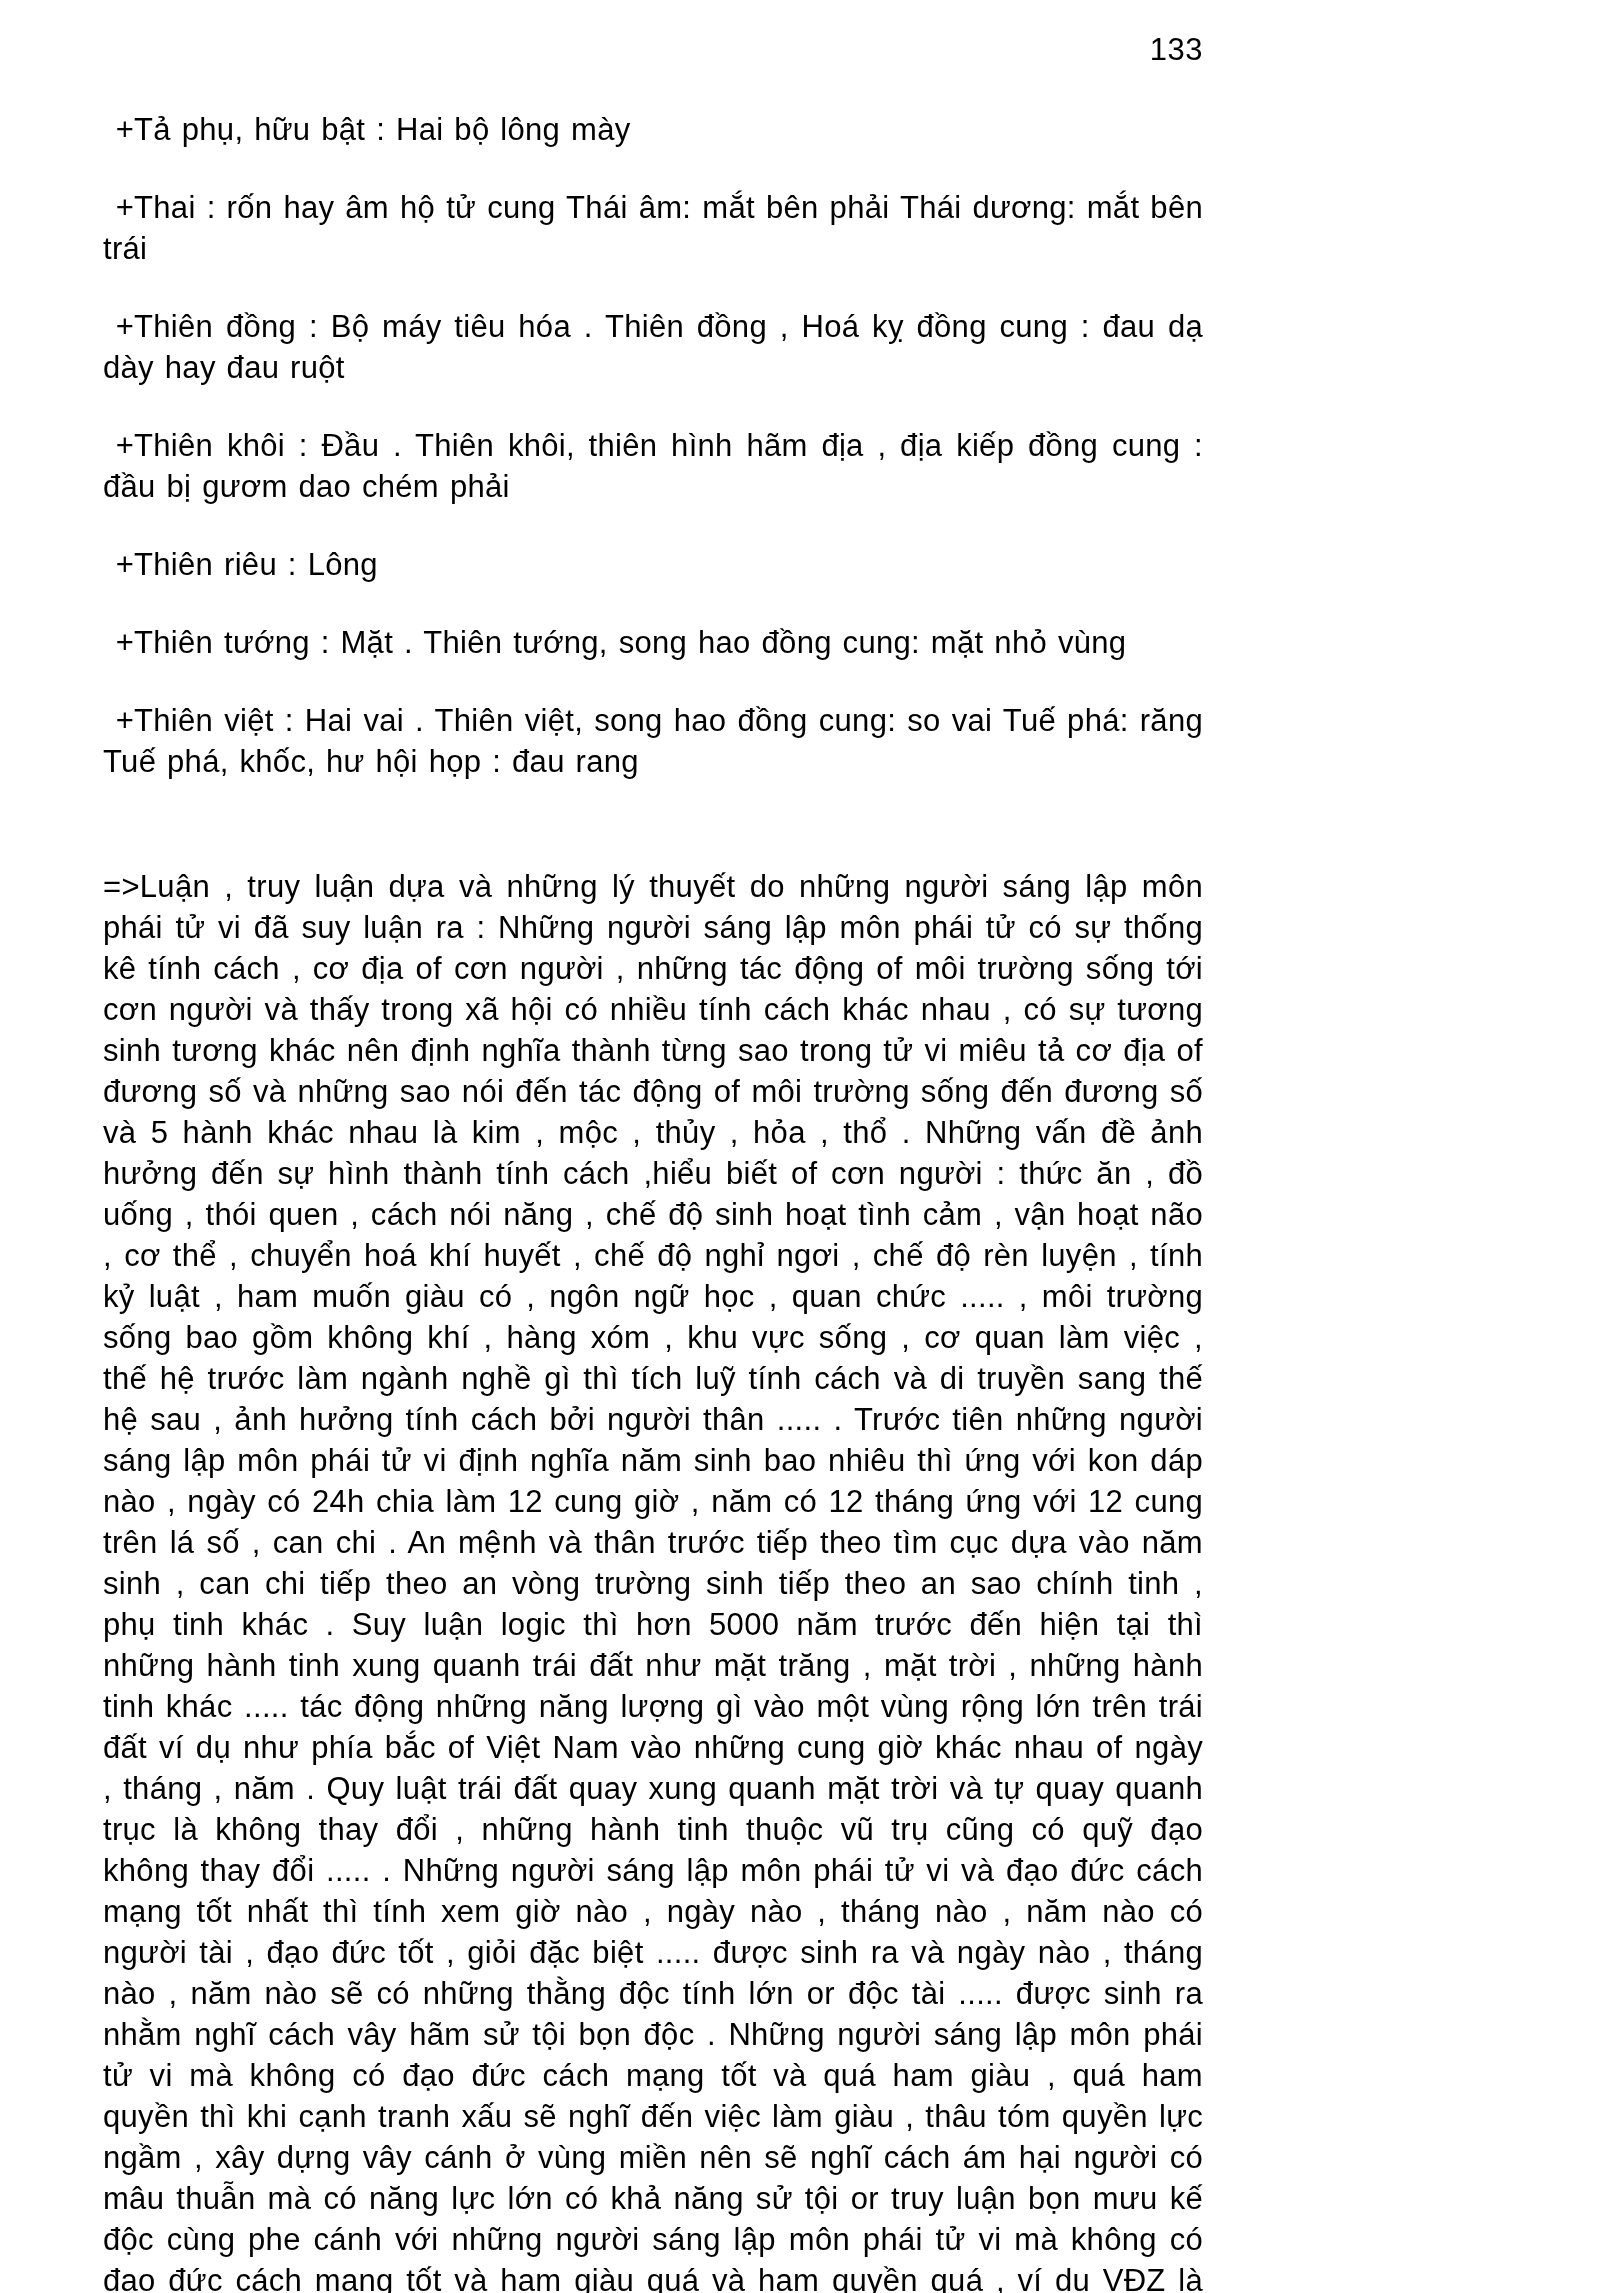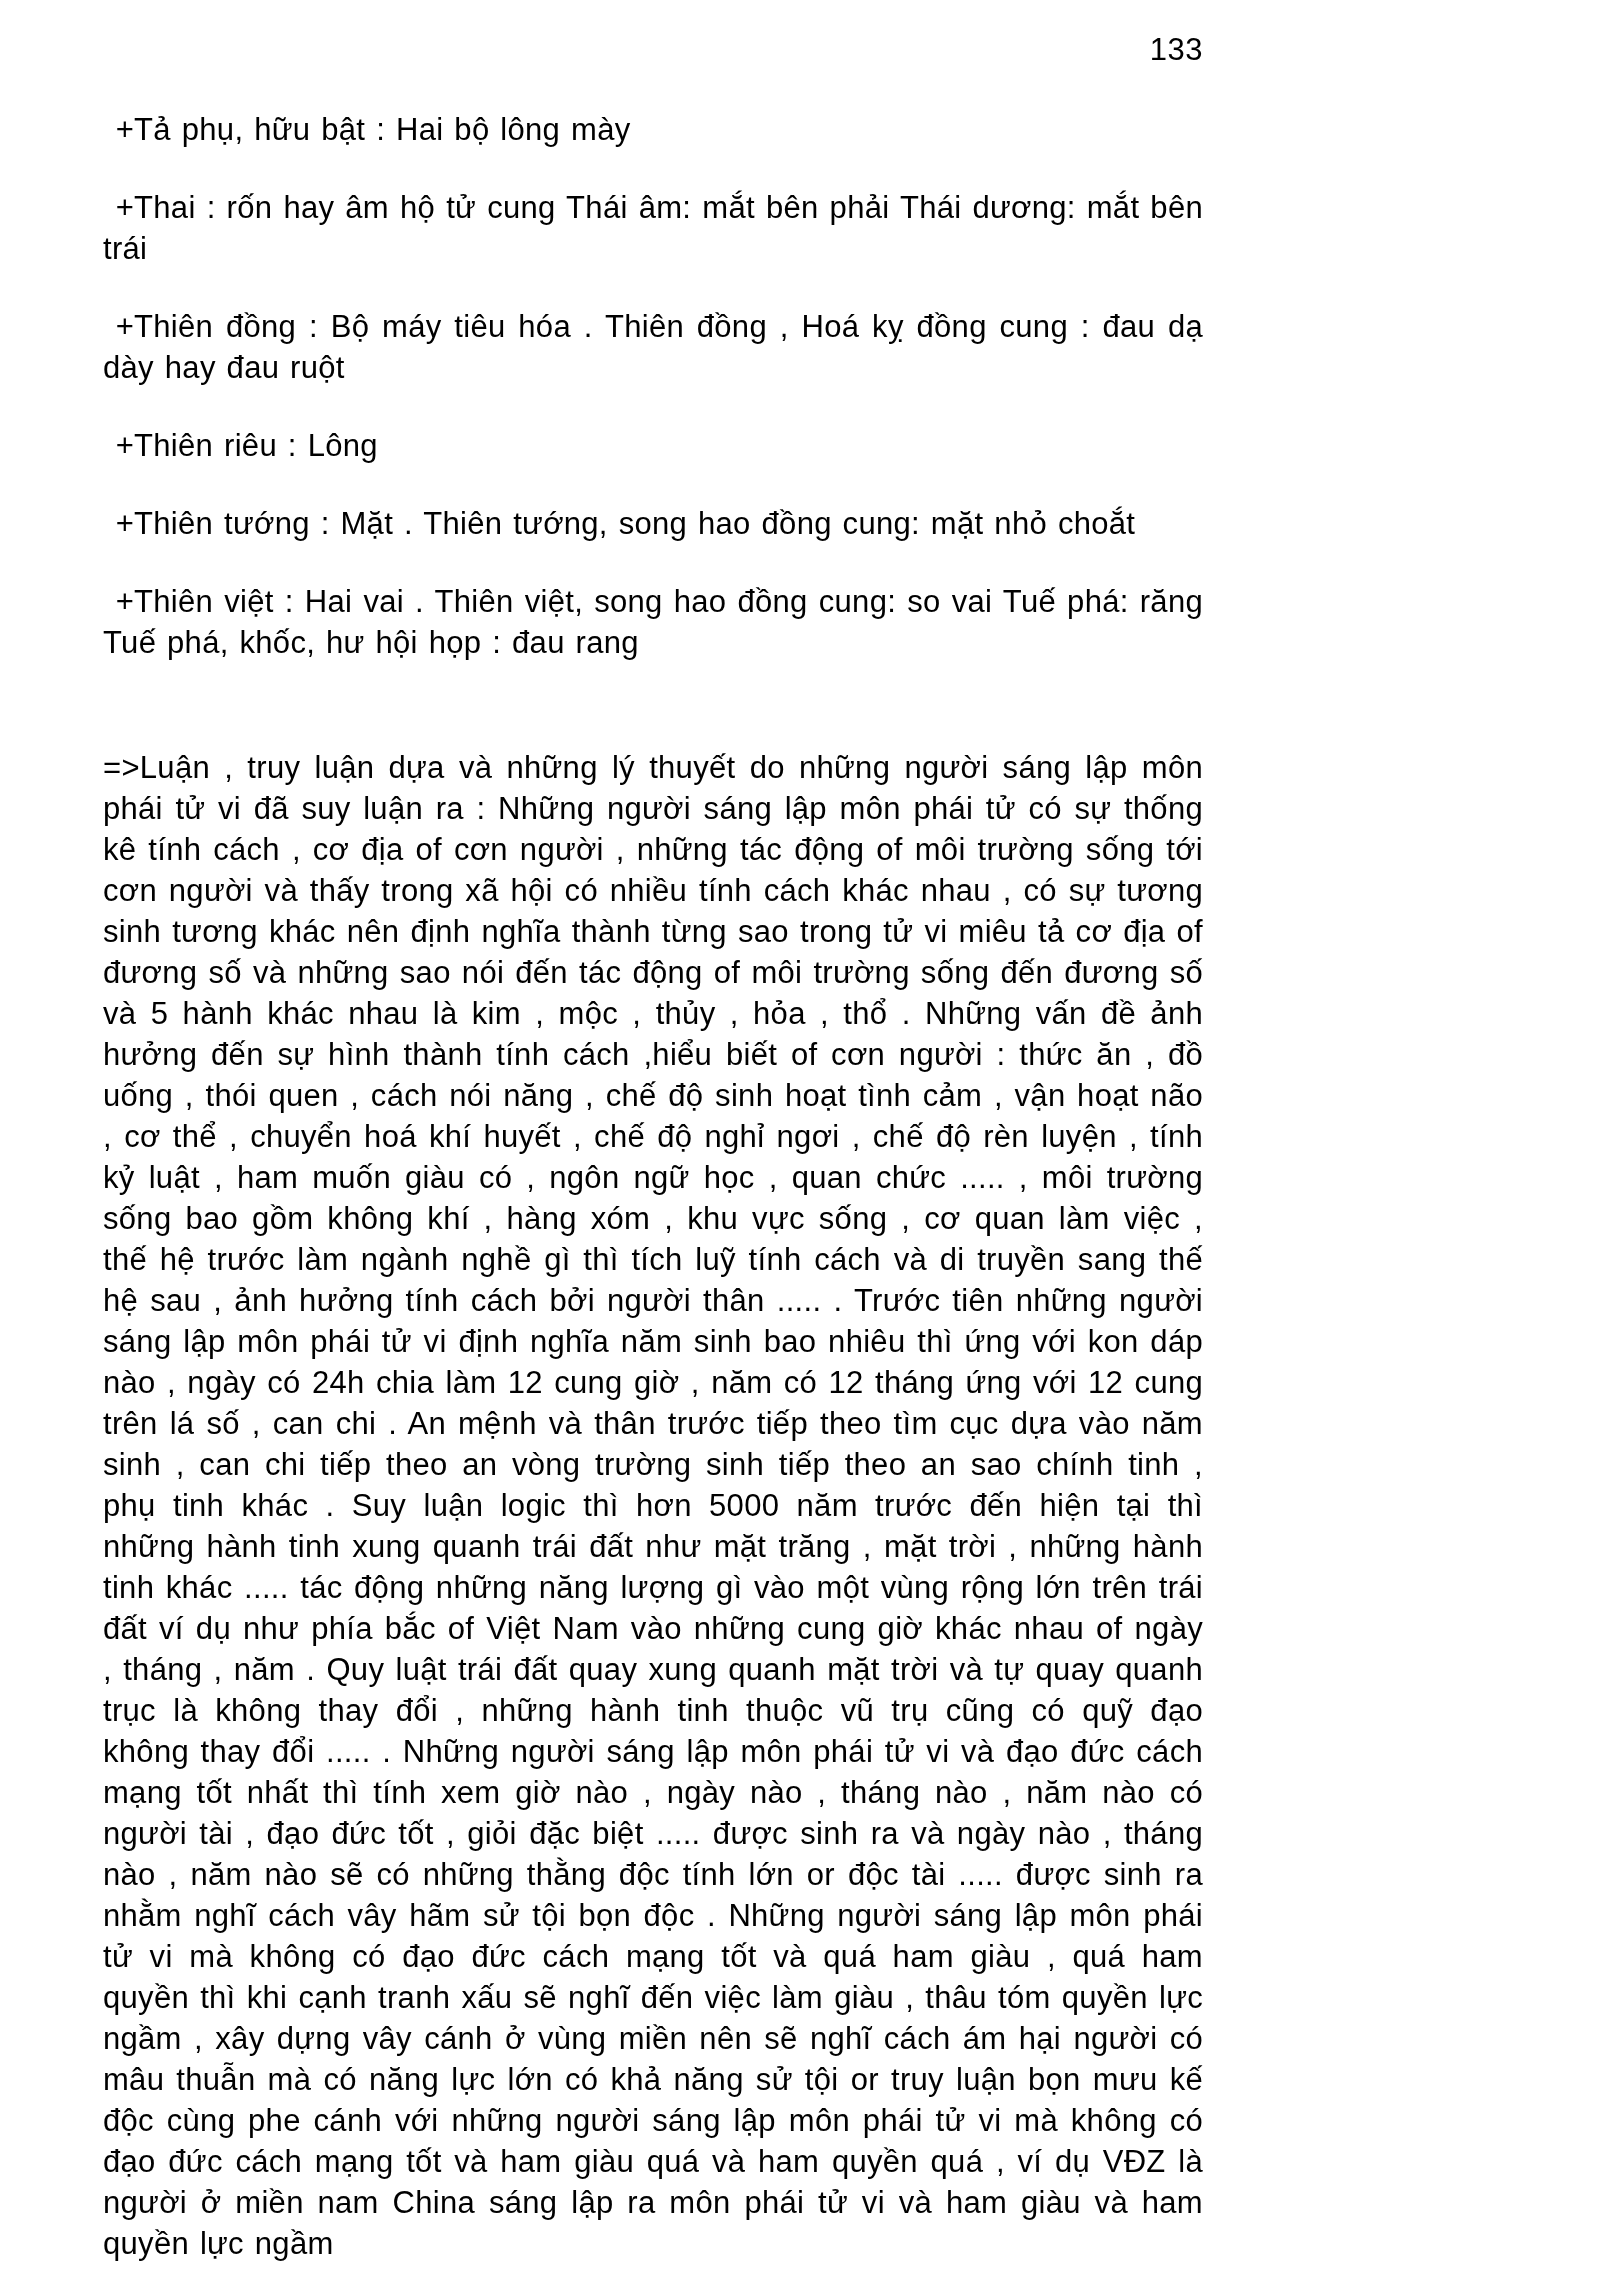--- a/index.html
+++ b/index.html
@@ -59,22 +59,23 @@
 <body>
 
 <div class="page">
 
   <div class="page-number">133</div>
 
   <div class="note-list">
     <p>+Tả phụ, hữu bật : Hai bộ lông mày</p>
     <p>+Thai : rốn hay âm hộ tử cung Thái âm: mắt bên phải Thái dương: mắt bên trái</p>
     <p>+Thiên đồng : Bộ máy tiêu hóa . Thiên đồng , Hoá kỵ đồng cung : đau dạ dày hay đau ruột</p>
+    <p>+Thiên khôi : Đầu . Thiên khôi, thiên hình hãm địa , địa kiếp đồng cung : đầu bị gươm dao chém phải</p>
     <p>+Thiên riêu : Lông</p>
-    <p>+Thiên tướng : Mặt . Thiên tướng, song hao đồng cung: mặt nhỏ choắt</p>
+    <p>+Thiên tướng : Mặt . Thiên tướng, song hao đồng cung: mặt nhỏ vùng</p>
     <p>+Thiên việt : Hai vai . Thiên việt, song hao đồng cung: so vai Tuế phá: răng Tuế phá, khốc, hư hội họp : đau rang</p>
   </div>
 
   <p class="main-paragraph">=&gt;Luận , truy luận dựa và những lý thuyết do những người sáng lập môn phái tử vi đã suy luận ra : Những người sáng lập môn phái tử có sự thống kê tính cách , cơ địa of cơn người , những tác động of môi trường sống tới cơn người và thấy trong xã hội có nhiều tính cách khác nhau , có sự tương sinh tương khác nên định nghĩa thành từng sao trong tử vi miêu tả cơ địa of đương số và những sao nói đến tác động of môi trường sống đến đương số và 5 hành khác nhau là kim , mộc , thủy , hỏa , thổ . Những vấn đề ảnh hưởng đến sự hình thành tính cách ,hiểu biết of cơn người : thức ăn , đồ uống , thói quen , cách nói năng , chế độ sinh hoạt tình cảm , vận hoạt não , cơ thể , chuyển hoá khí huyết , chế độ nghỉ ngơi , chế độ rèn luyện , tính kỷ luật , ham muốn giàu có , ngôn ngữ học , quan chức ..... , môi trường sống bao gồm không khí , hàng xóm , khu vực sống , cơ quan làm việc , thế hệ trước làm ngành nghề gì thì tích luỹ tính cách và di truyền sang thế hệ sau , ảnh hưởng tính cách bởi người thân ..... . Trước tiên những người sáng lập môn phái tử vi định nghĩa năm sinh bao nhiêu thì ứng với kon dáp nào , ngày có 24h chia làm 12 cung giờ , năm có 12 tháng ứng với 12 cung trên lá số , can chi . An mệnh và thân trước tiếp theo tìm cục dựa vào năm sinh , can chi tiếp theo an vòng trường sinh tiếp theo an sao chính tinh , phụ tinh khác . Suy luận logic thì hơn 5000 năm trước đến hiện tại thì những hành tinh xung quanh trái đất như mặt trăng , mặt trời , những hành tinh khác ..... tác động những năng lượng gì vào một vùng rộng lớn trên trái đất ví dụ như phía bắc of Việt Nam vào những cung giờ khác nhau of ngày , tháng , năm . Quy luật trái đất quay xung quanh mặt trời và tự quay quanh trục là không thay đổi , những hành tinh thuộc vũ trụ cũng có quỹ đạo không thay đổi ..... . Những người sáng lập môn phái tử vi và đạo đức cách mạng tốt nhất thì tính xem giờ nào , ngày nào , tháng nào , năm nào có người tài , đạo đức tốt , giỏi đặc biệt ..... được sinh ra và ngày nào , tháng nào , năm nào sẽ có những thằng độc tính lớn or độc tài ..... được sinh ra nhằm nghĩ cách vây hãm sử tội bọn độc . Những người sáng lập môn phái tử vi mà không có đạo đức cách mạng tốt và quá ham giàu , quá ham quyền thì khi cạnh tranh xấu sẽ nghĩ đến việc làm giàu , thâu tóm quyền lực ngầm , xây dựng vây cánh ở vùng miền nên sẽ nghĩ cách ám hại người có mâu thuẫn mà có năng lực lớn có khả năng sử tội or truy luận bọn mưu kế độc cùng phe cánh với những người sáng lập môn phái tử vi mà không có đạo đức cách mạng tốt và ham giàu quá và ham quyền quá , ví dụ VĐZ là người ở miền nam China sáng lập ra môn phái tử vi và ham giàu và ham quyền lực ngầm</p>
 
   <div class="footer-date">1/2/2025</div>
 
 </div>
 
 

